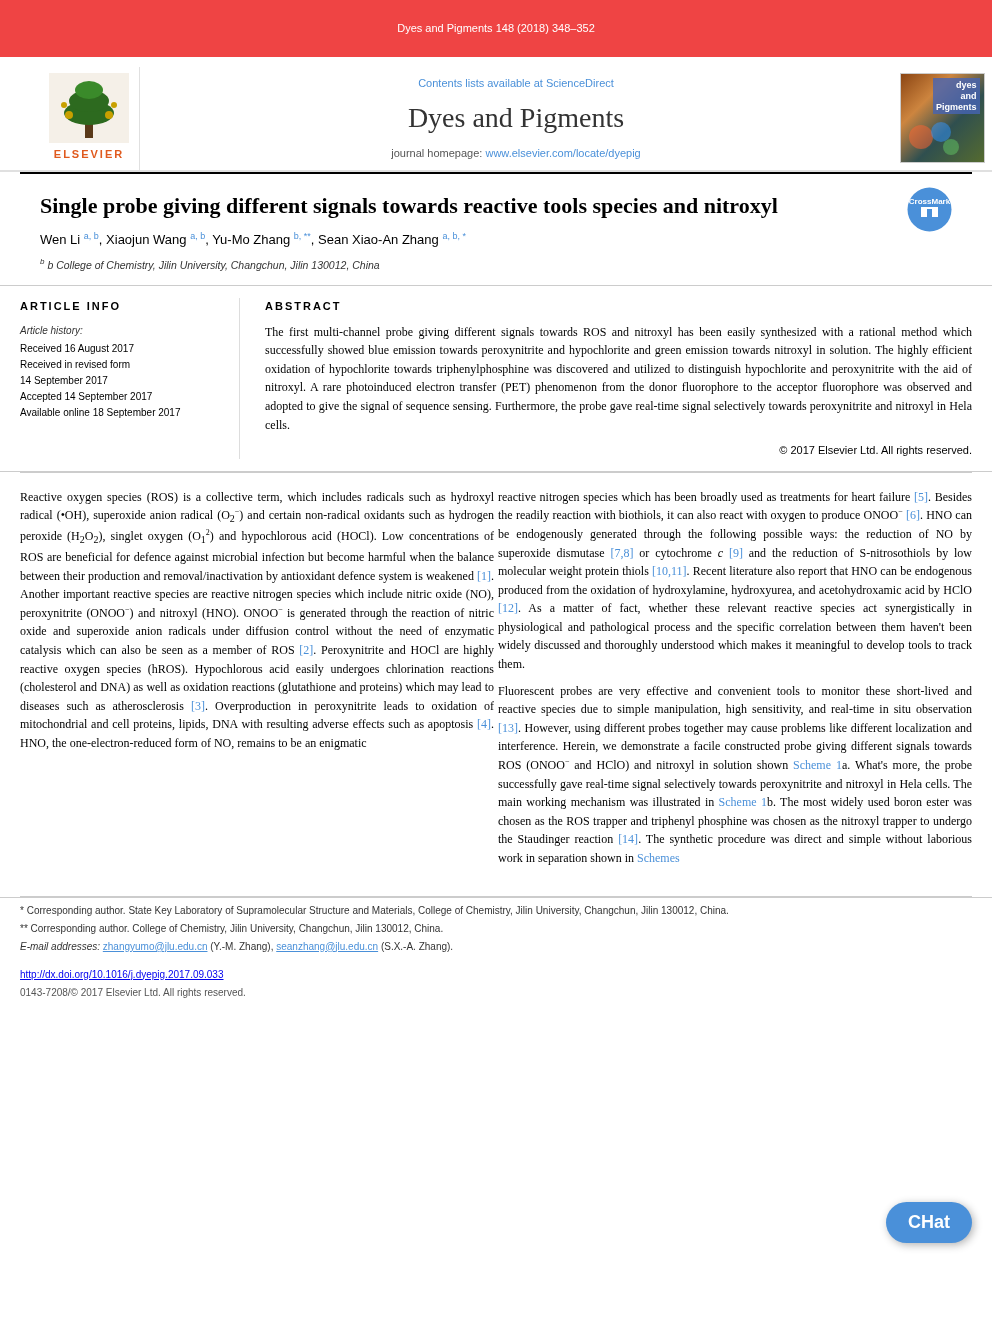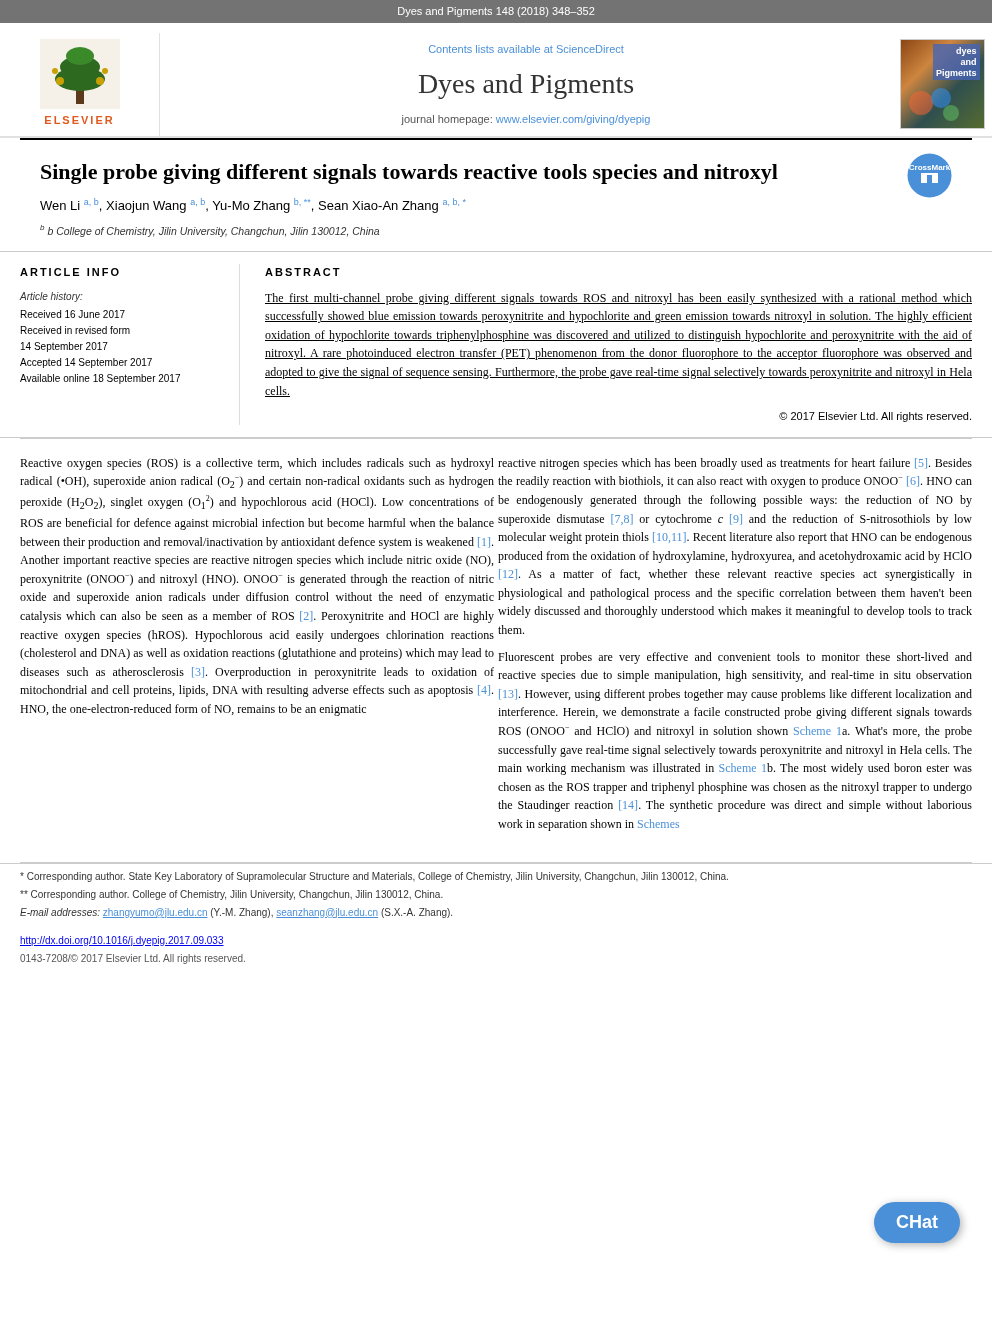--- a/index.html
+++ b/index.html
@@ -8,41 +8,41 @@
       background: #fff;
       color: #000;
       width: 992px;
       min-height: 1323px;
       font-size: 13px;
       line-height: 1.5;
     }
 
     
     .journal-bar {
-      background: #737373;
+      background: #ef4444;
       color: #fff;
       text-align: center;
       font-size: 11px;
-      padding: 3px 0;
+      padding: 20px 0;
       font-family: Arial, sans-serif;
     }
 
     
     .header-area {
       display: flex;
       align-items: stretch;
       border-bottom: 2px solid #e0e0e0;
       padding: 10px 0 0 0;
     }
     .header-left {
-      width: 160px;
+      width: 140px;
       padding: 5px 10px;
       display: flex;
       align-items: center;
-      justify-content: center;
+      justify-content: flex-end;
       border-right: 1px solid #e0e0e0;
     }
     .elsevier-logo {
       display: flex;
       flex-direction: column;
       align-items: center;
     }
     .elsevier-tree {
       width: 80px;
       height: 70px;
@@ -185,21 +185,20 @@
       font-family: Arial, sans-serif;
       color: #000;
       margin-bottom: 1px;
     }
     .abstract-text {
       font-size: 12px;
       font-family: "Times New Roman", serif;
       text-align: justify;
       line-height: 1.55;
       color: #000;
-      text-decoration: underline;
     }
     .copyright-line {
       font-size: 11px;
       font-family: Arial, sans-serif;
       text-align: right;
       margin-top: 8px;
       color: #000;
     }
 
     
@@ -239,21 +238,21 @@
     .issn-line {
       padding: 0 20px 8px 20px;
       font-size: 10px;
       font-family: Arial, sans-serif;
       color: #555;
     }
 
     
     .chat-button-area {
       position: fixed;
-      right: 32px;
+      right: 20px;
       bottom: 80px;
     }
     .chat-button {
       background: #4a90d9;
       color: #fff;
       border: none;
       border-radius: 25px;
       padding: 10px 22px;
       font-size: 18px;
       font-family: Arial, sans-serif;
@@ -305,21 +304,21 @@
   </div>
 
   <div class="header-center">
     <div class="science-direct-link">
       <span>Contents lists available at</span>
       <a href="#">ScienceDirect</a>
     </div>
     <div class="journal-title-header">Dyes and Pigments</div>
     <div class="journal-homepage">
       <span>journal homepage:</span>
-      <a href="#">www.elsevier.com/giving/dyepig</a>
+      <a href="#">www.elsevier.com/locate/dyepig</a>
     </div>
   </div>
 
   <div class="header-right">
     <div class="journal-cover">
       <div class="journal-cover-label">dyes<br>and<br>Pigments</div>
 
       <svg style="position:absolute;bottom:5px;left:5px;" width="60" height="40">
         <circle cx="15" cy="20" r="12" fill="rgba(255,100,50,0.5)"></circle>
         <circle cx="35" cy="15" r="10" fill="rgba(50,150,255,0.5)"></circle>
@@ -352,21 +351,21 @@
     <sup class="affil-sup">b</sup>
     <span>b College of Chemistry, Jilin University, Changchun, Jilin 130012, China</span>
   </div>
 </div>
 
 <div class="two-col-section">
 
   <div class="article-info-col">
     <div class="section-heading">ARTICLE INFO</div>
     <div class="article-history-label">Article history:</div>
-    <div class="article-history-entry">Received 16 June 2017</div>
+    <div class="article-history-entry">Received 16 August 2017</div>
     <div class="article-history-entry">Received in revised form</div>
     <div class="article-history-entry">14 September 2017</div>
     <div class="article-history-entry">Accepted 14 September 2017</div>
     <div class="article-history-entry">Available online 18 September 2017</div>
   </div>
 
   <div class="abstract-col">
     <div class="section-heading">ABSTRACT</div>
     <div class="abstract-text">The first multi-channel probe giving different signals towards ROS and nitroxyl has been easily synthesized with a rational method which successfully showed blue emission towards peroxynitrite and hypochlorite and green emission towards nitroxyl in solution. The highly efficient oxidation of hypochlorite towards triphenylphosphine was discovered and utilized to distinguish hypochlorite and peroxynitrite with the aid of nitroxyl. A rare photoinduced electron transfer (PET) phenomenon from the donor fluorophore to the acceptor fluorophore was observed and adopted to give the signal of sequence sensing. Furthermore, the probe gave real-time signal selectively towards peroxynitrite and nitroxyl in Hela cells.</div>
     <div class="copyright-line">© 2017 Elsevier Ltd. All rights reserved.</div>

